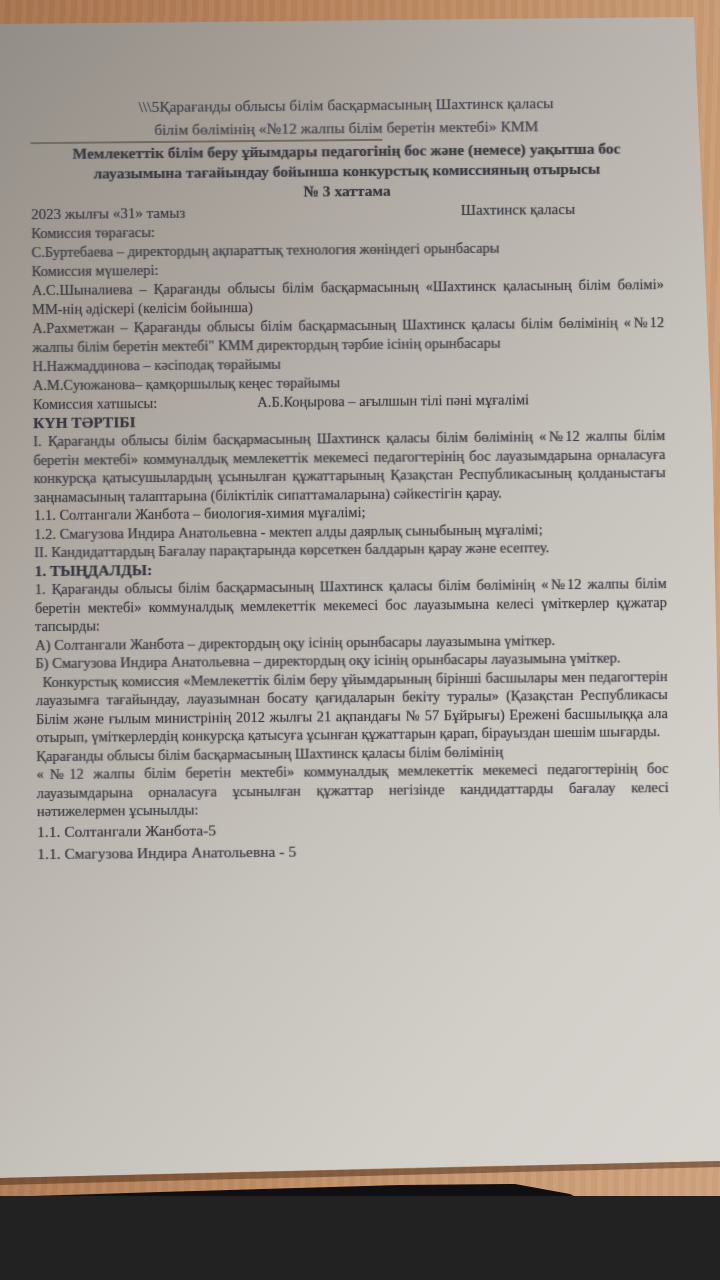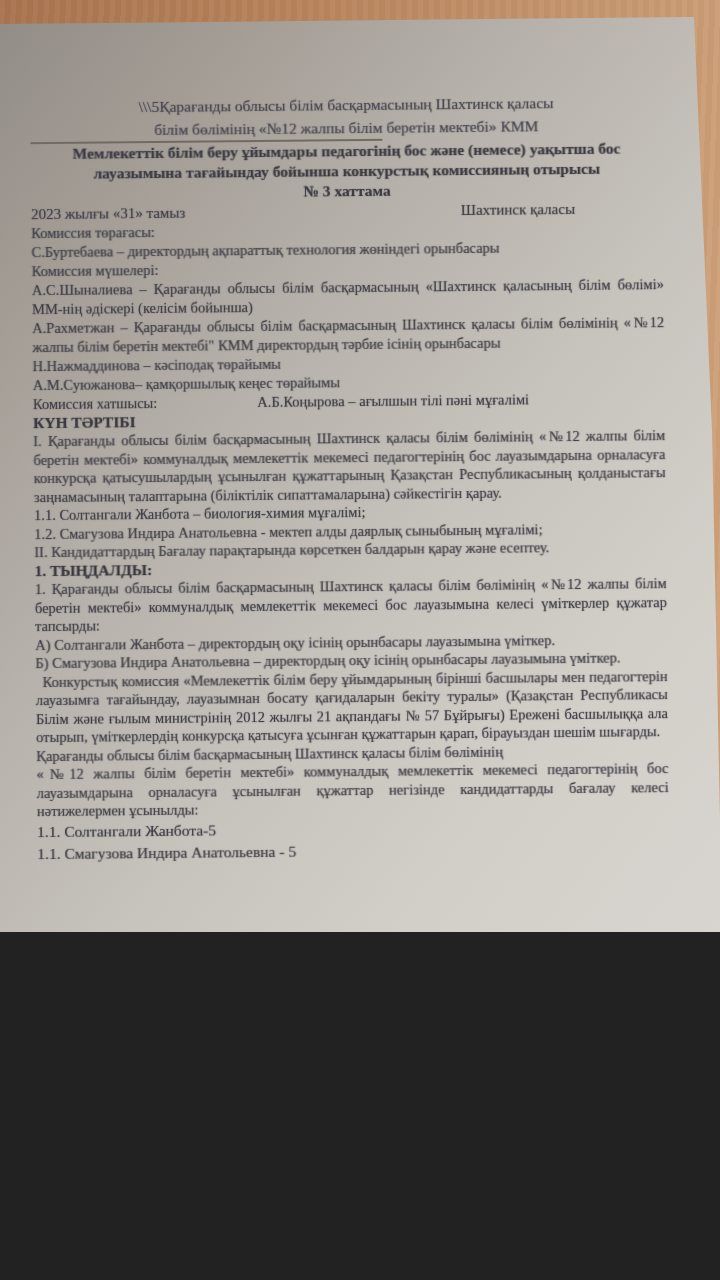--- a/index.html
+++ b/index.html
@@ -1,17 +1,17 @@
 <!DOCTYPE html>
 <html><head>
 <meta charset="utf-8">
 <style>
   html,body{margin:0;padding:0;background:#222;}
   .photo{
-    position:relative;width:720px;height:932px;overflow:hidden;
+    position:relative;width:720px;height:1196px;overflow:hidden;
     background:linear-gradient(100deg,#a87450 0%,#b5815a 30%,#c2926b 60%,#cc9f78 85%,#cfa37d 100%);
     font-family:"Liberation Serif", serif;
   }
   
   .grain{
     position:absolute;inset:0;
     background:repeating-linear-gradient(92deg,rgba(255,255,255,0.05) 0 5px,rgba(90,50,25,0.05) 5px 11px);
     opacity:.6;
   }
   .paper{

